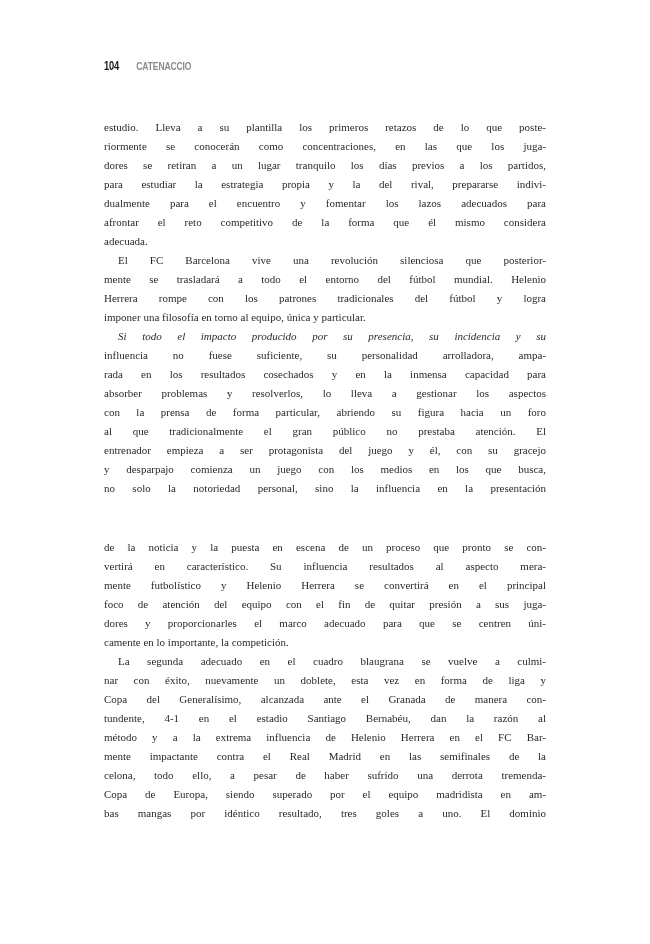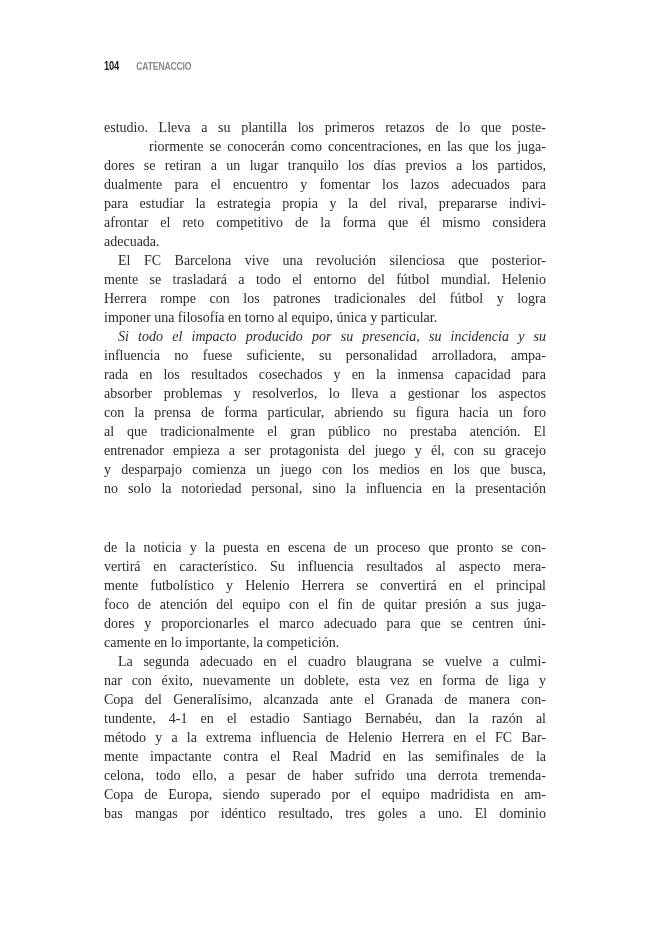--- a/index.html
+++ b/index.html
@@ -35,21 +35,21 @@
       color: #8a8a8a;
       margin-left: 22px;
       font-size: 11px;
     }
     .body-text {
       position: absolute;
       left: 104px;
       top: 118px;
       width: 442px;
       font-family: "Liberation Serif", serif;
-      font-size: 14px;
+      font-size: 11px;
       color: #2a2a2a;
     }
     .line {
       display: block;
       height: 19px;
       line-height: 19px;
       white-space: nowrap;
       text-align: justify;
       text-align-last: justify;
       overflow: visible;
@@ -67,24 +67,24 @@
 
 <div class="running-head">
   <span class="page-number">104</span>
   <span class="book-title">CATENACCIO</span>
 </div>
 
 <div class="body-text">
 
   <div>
     <span class="line" style="white-space: normal; word-spacing: 0px;">estudio. Lleva a su plantilla los primeros retazos de lo que poste-</span>
-    <span class="line" style="white-space: normal; word-spacing: 0px; margin-left: 45px;">riormente se conocerán como concentraciones, en las que los juga-</span>
+    <span class="line" style="white-space: normal; word-spacing: 0px;">riormente se conocerán como concentraciones, en las que los juga-</span>
     <span class="line" style="white-space: normal; word-spacing: 0px;">dores se retiran a un lugar tranquilo los días previos a los partidos,</span>
+    <span class="line" style="white-space: normal; word-spacing: 0px;">para estudiar la estrategia propia y la del rival, prepararse indivi-</span>
     <span class="line" style="white-space: normal; word-spacing: 0px;">dualmente para el encuentro y fomentar los lazos adecuados para</span>
-    <span class="line" style="white-space: normal; word-spacing: 0px;">para estudiar la estrategia propia y la del rival, prepararse indivi-</span>
     <span class="line" style="white-space: normal; word-spacing: 0px;">afrontar el reto competitivo de la forma que él mismo considera</span>
     <span class="line last" style="white-space: normal; word-spacing: 0px;">adecuada.</span>
   </div>
 
   <div>
     <span class="line indent" style="white-space: normal; word-spacing: 0px;">El FC Barcelona vive una revolución silenciosa que posterior-</span>
     <span class="line" style="white-space: normal; word-spacing: 0px;">mente se trasladará a todo el entorno del fútbol mundial. Helenio</span>
     <span class="line" style="white-space: normal; word-spacing: 0px;">Herrera rompe con los patrones tradicionales del fútbol y logra</span>
     <span class="line last" style="white-space: normal; word-spacing: 0px;">imponer una filosofía en torno al equipo, única y particular.</span>
   </div>

